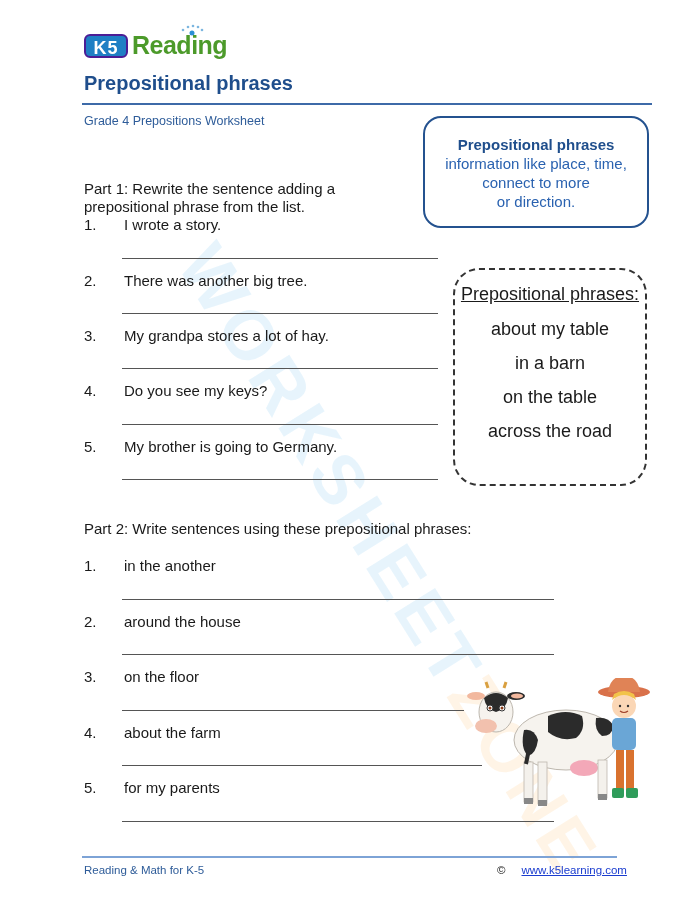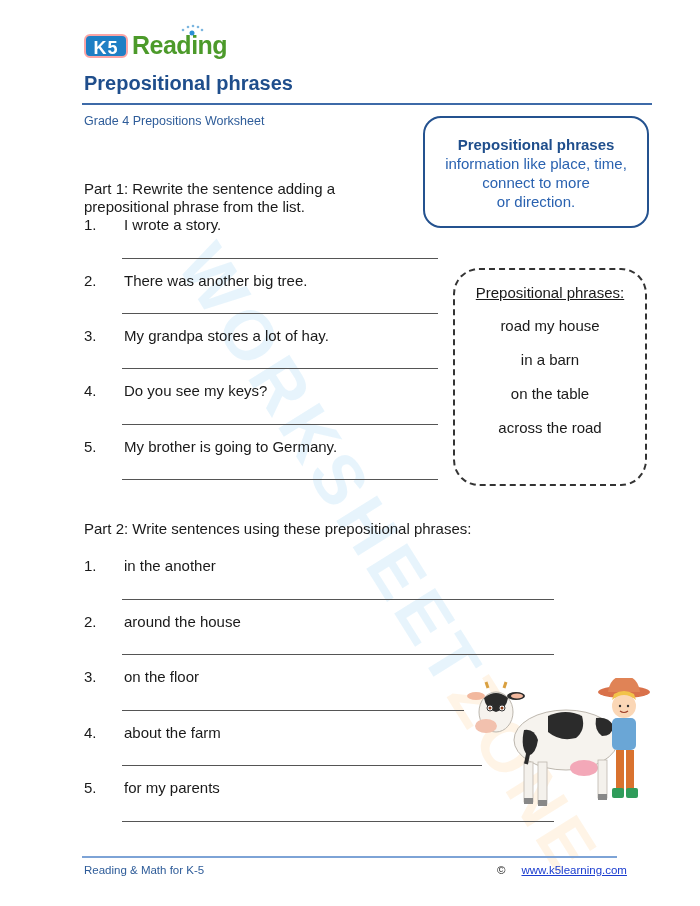--- a/index.html
+++ b/index.html
@@ -1,31 +1,31 @@
 <!DOCTYPE html>
 <html><head>
 <meta charset="utf-8">
 <style>
   html, body { margin: 0; padding: 0; background: #ffffff; }
   body { width: 700px; height: 906px; position: relative; overflow: hidden; font-family: "Liberation Sans", sans-serif; color: #1a1a1a; }
   .abs { position: absolute; }
   .logo { left: 84px; top: 28px; width: 150px; height: 36px; }
-  .logo-k5 { position: absolute; left: 0; top: 6px; height: 24px; width: 44px; background: #1f7fc4; border-radius: 6px; color: #fff; font-weight: bold; font-size: 18px; line-height: 24px; text-align: center; letter-spacing: 1px; border: 2px solid #fca5a5; box-sizing: border-box; }
+  .logo-k5 { position: absolute; left: 0; top: 6px; height: 24px; width: 44px; background: #1f7fc4; border-radius: 6px; color: #fff; font-weight: bold; font-size: 18px; line-height: 24px; text-align: center; letter-spacing: 1px; border: 2px solid #4c1d95; box-sizing: border-box; }
   .logo-text { position: absolute; left: 48px; top: 3px; font-size: 25px; font-weight: bold; color: #4c9a2a; letter-spacing: -0.5px; }
   .logo-star { position: absolute; left: 95px; top: -4px; width: 26px; height: 14px; }
   .title { left: 84px; top: 72px; font-size: 20px; font-weight: bold; color: #1f4e8c; }
   .rule-top { left: 82px; top: 103px; width: 570px; height: 2px; background: #3d6aa8; }
   .subtitle { left: 84px; top: 114px; font-size: 12.5px; color: #2e5c99; }
   .info-box { left: 423px; top: 116px; width: 226px; height: 112px; border: 2.5px solid #24528f; border-radius: 18px; box-sizing: border-box; text-align: center; color: #2a62b0; font-size: 15px; line-height: 19px; padding-top: 17px; }
   .info-box .info-title { font-weight: bold; color: #1f4e8c; }
   .part-heading { font-size: 15px; line-height: 18px; color: #1a1a1a; }
   .q-num { font-size: 15px; }
   .q-text { font-size: 15px; }
   .answer-line { height: 1px; background: #555; }
-  .phrase-box { left: 453px; top: 268px; width: 194px; height: 218px; border: 2px dashed #333; border-radius: 26px; box-sizing: border-box; text-align: center; font-size: 15px; }
+  .phrase-box { left: 453px; top: 268px; width: 194px; height: 218px; border: 2px dashed #333; border-radius: 26px; box-sizing: border-box; text-align: center; font-size: 18px; }
   .phrase-box .ph-heading { margin-top: 14px; text-decoration: underline; }
   .phrase-box .ph-item { margin-top: 15px; line-height: 19px; }
   .watermark { left: 230px; top: 230px; transform: rotate(58deg); transform-origin: left top; font-size: 70px; font-weight: bold; letter-spacing: 6px; opacity: 0.10; white-space: nowrap; pointer-events: none; }
   .wm-a { color: #1e9be6; }
   .wm-b { color: #ff9a1a; }
   .rule-bottom { left: 82px; top: 856px; width: 535px; height: 1.5px; background: #7da3d6; }
   .footer-left { left: 84px; top: 864px; font-size: 11.5px; color: #2e5c99; }
   .footer-right { left: 497px; top: 864px; font-size: 11.5px; color: #1a1a1a; }
   .footer-link { color: #1a3ccf; text-decoration: underline; margin-left: 16px; }
 </style>
@@ -80,21 +80,21 @@
 <div class="abs q-num" style="left:84px; top:382px;">4.</div>
 <div class="abs q-text" style="left:124px; top:382px;">Do you see my keys?</div>
 <div class="abs answer-line" style="left:122px; top:424px; width:316px;"></div>
 
 <div class="abs q-num" style="left:84px; top:438px;">5.</div>
 <div class="abs q-text" style="left:124px; top:438px;">My brother is going to Germany.</div>
 <div class="abs answer-line" style="left:122px; top:479px; width:316px;"></div>
 
 <div class="abs phrase-box">
   <div class="ph-heading">Prepositional phrases:</div>
-  <div class="ph-item">road my house</div>
+  <div class="ph-item">about my table</div>
   <div class="ph-item">in a barn</div>
   <div class="ph-item">on the table</div>
   <div class="ph-item">across the road</div>
 </div>
 
 <div class="abs part-heading" style="left:84px; top:520px;">Part 2: Write sentences using these prepositional phrases:</div>
 
 <div class="abs q-num" style="left:84px; top:557px;">1.</div>
 <div class="abs q-text" style="left:124px; top:557px;">in the another</div>
 <div class="abs answer-line" style="left:122px; top:599px; width:432px;"></div>

